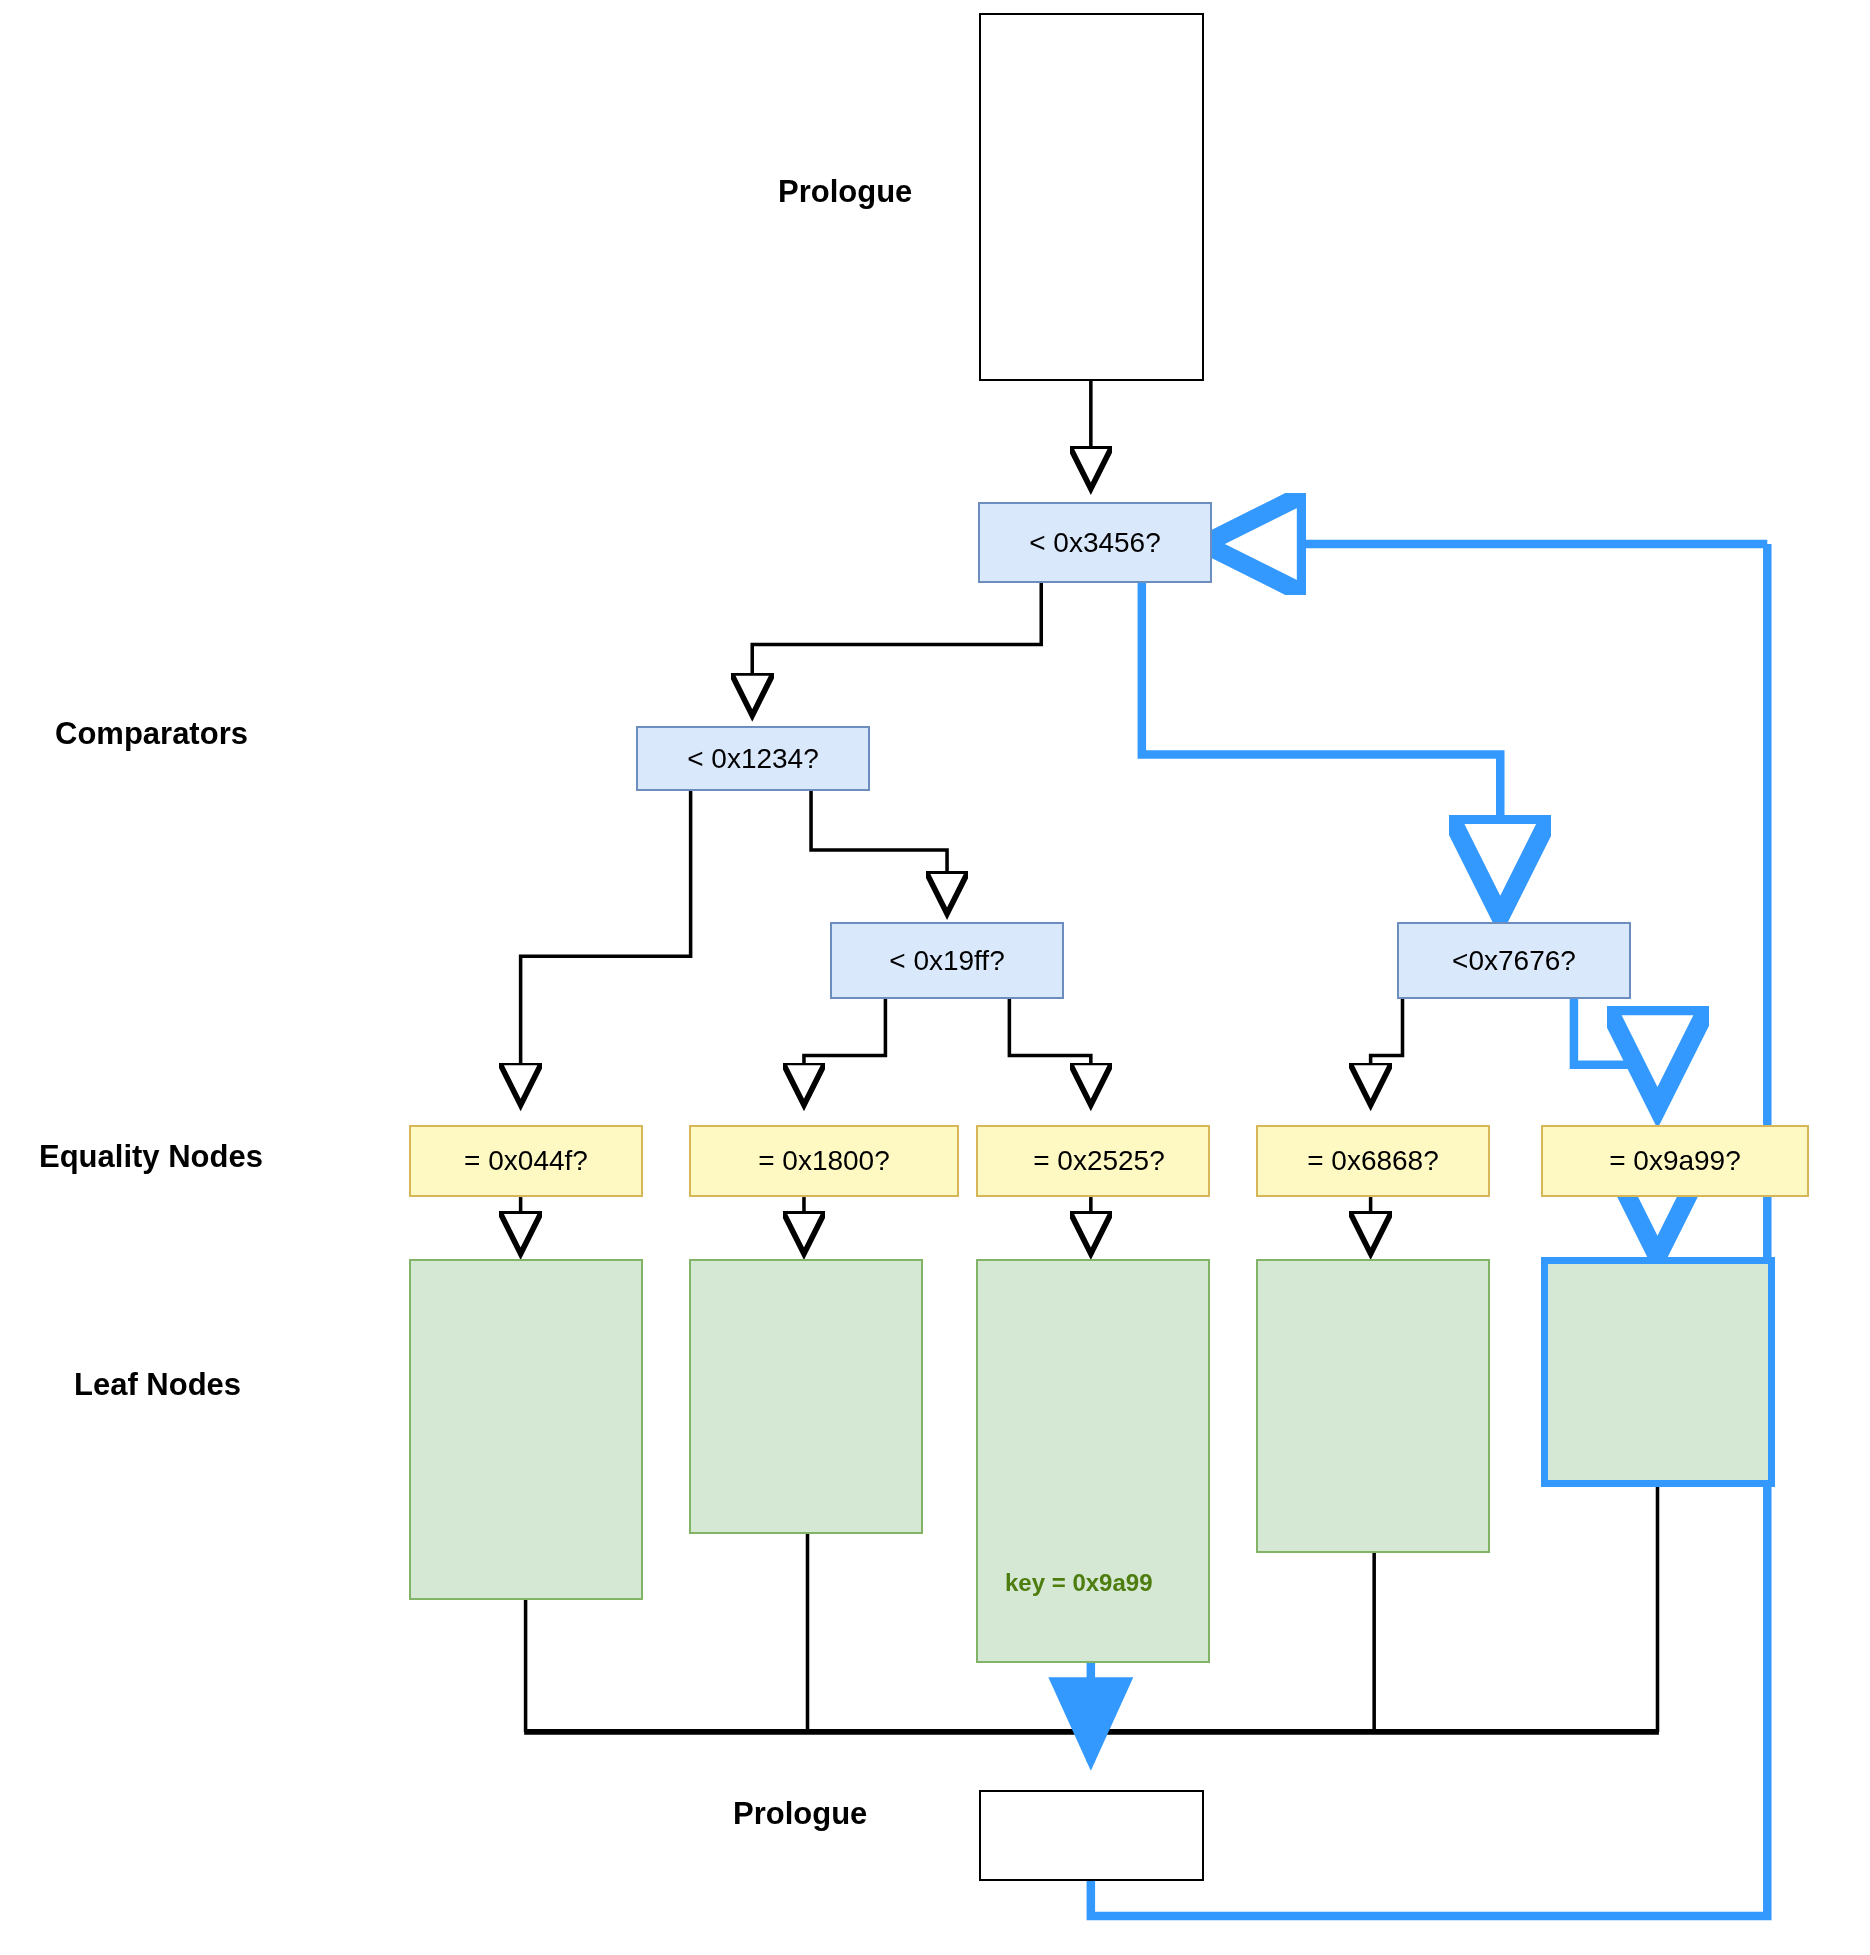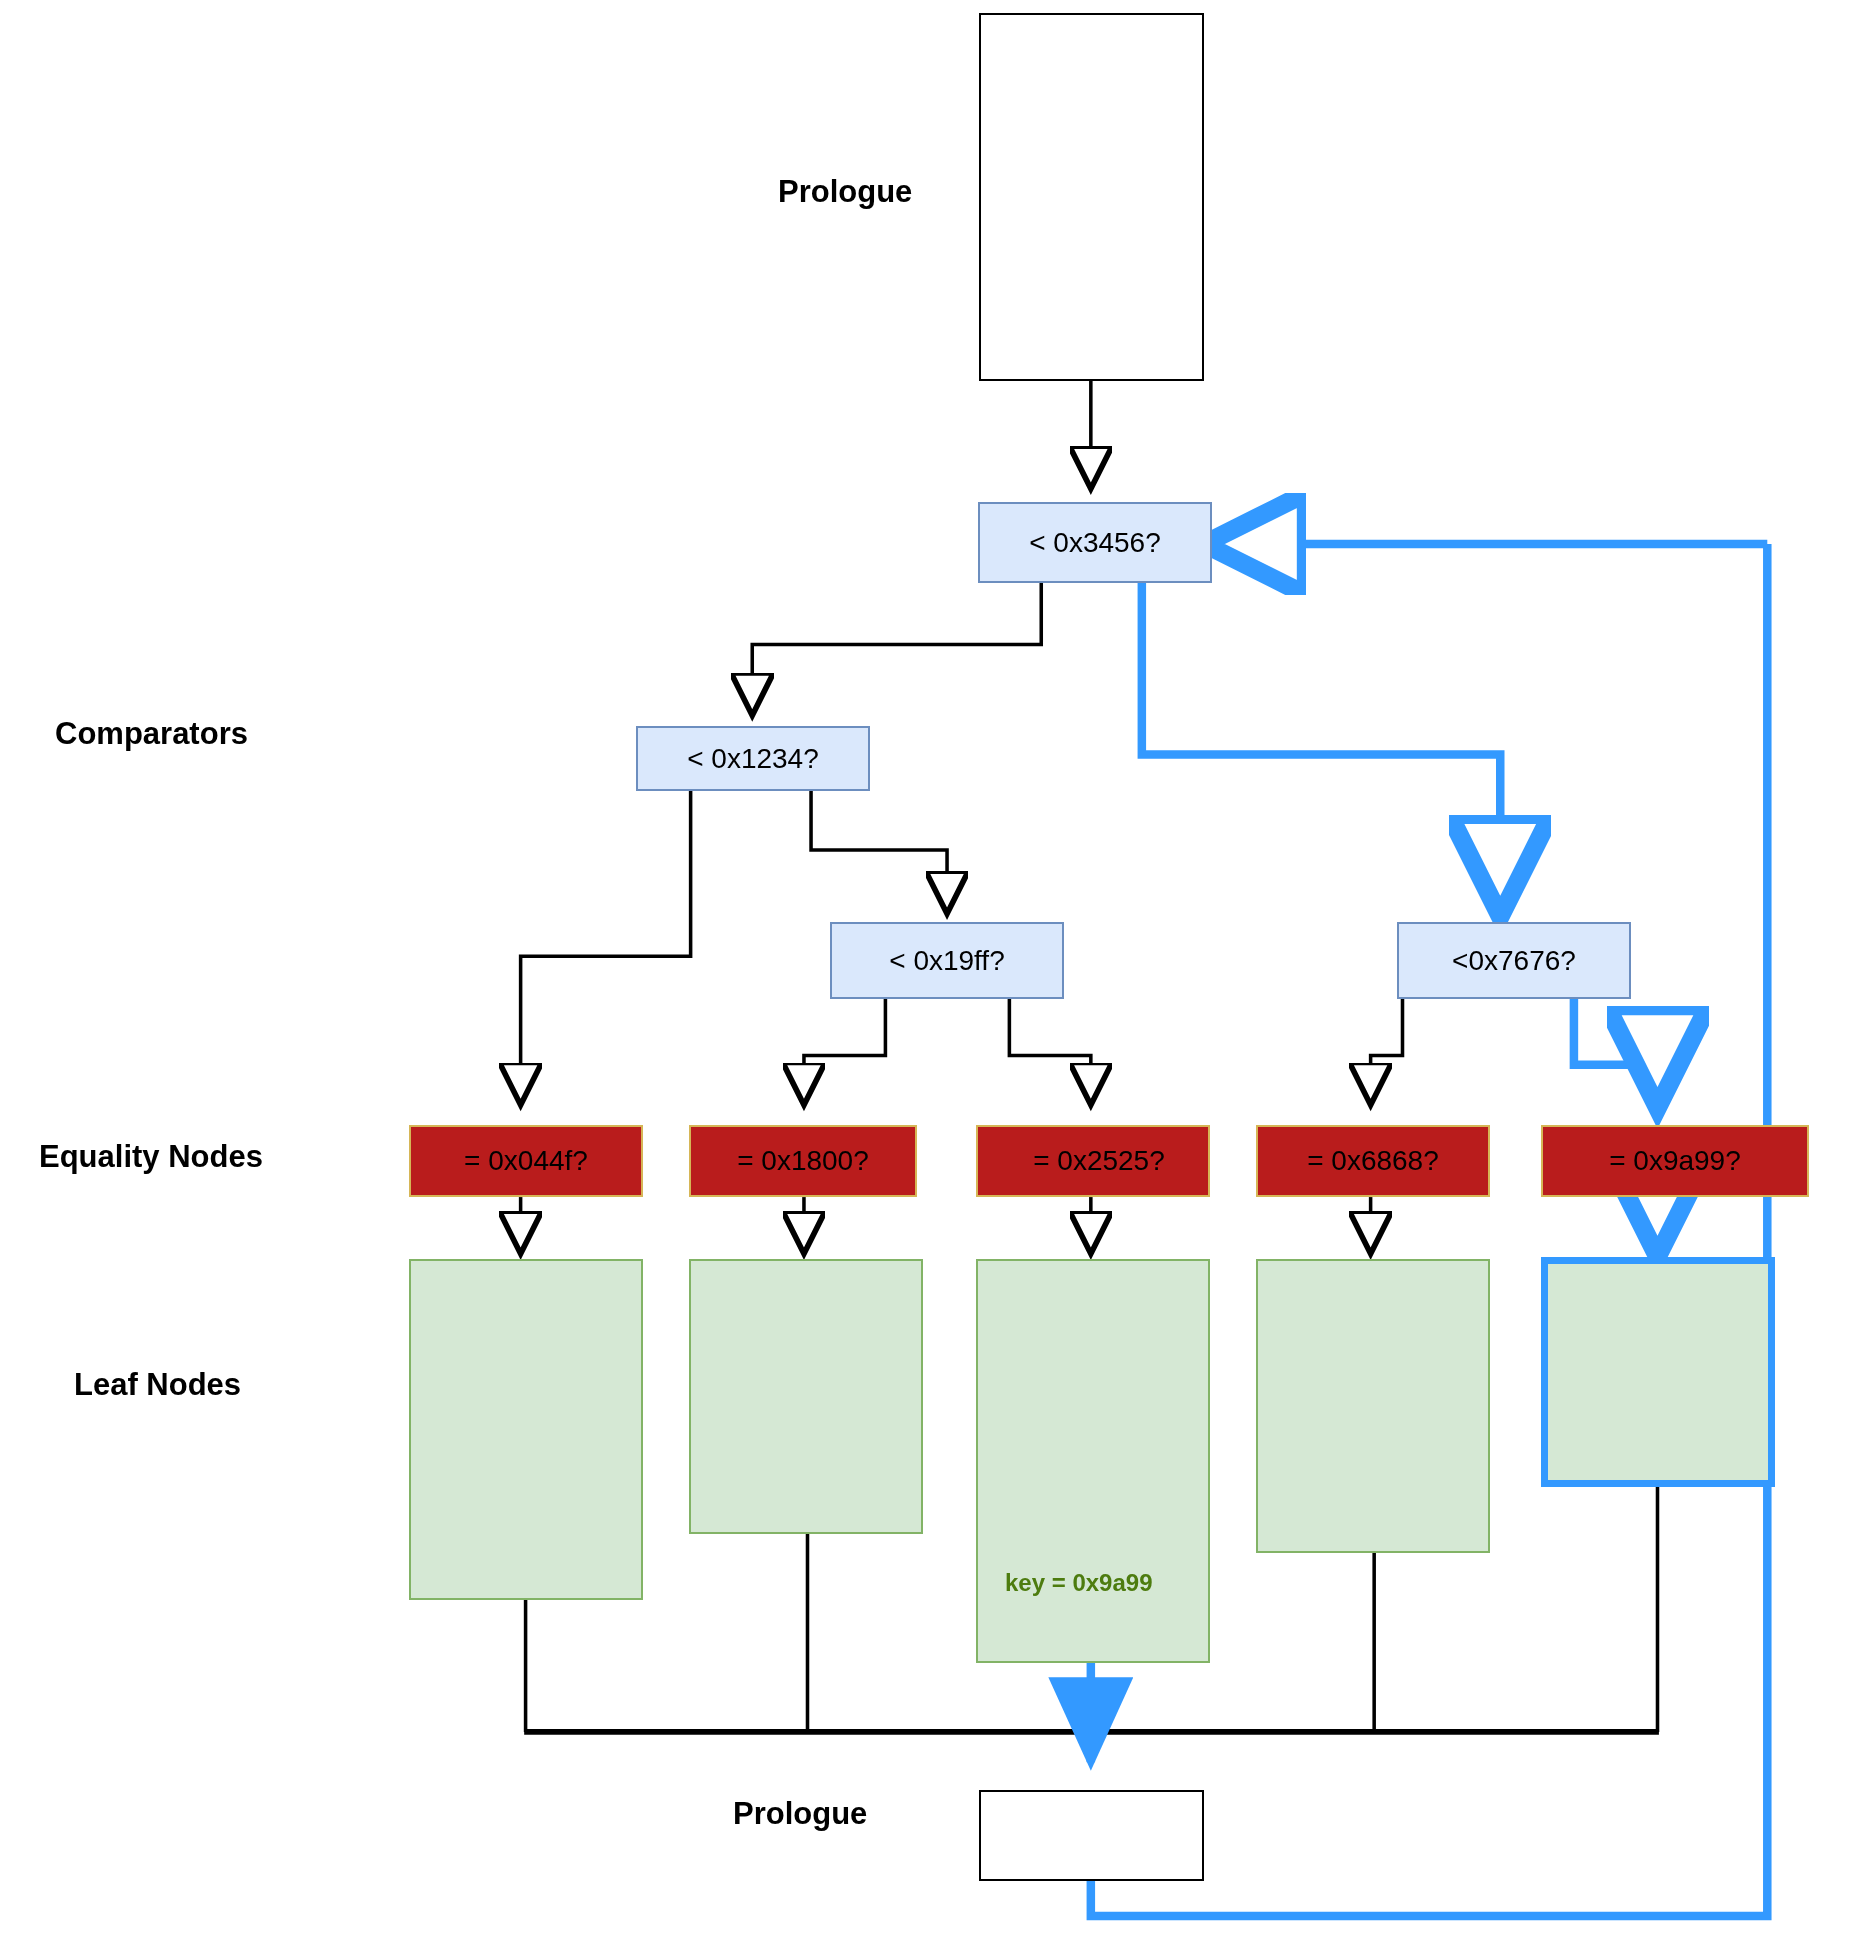--- a/index.html
+++ b/index.html
@@ -2,21 +2,21 @@
 <html style="font-size:11.3px"><head>
 <meta charset="utf-8">
 <style>
   html,body{margin:0;padding:0;background:#ffffff;}
   body{font-family:"Liberation Sans",sans-serif;}
   #stage{position:relative;width:1870px;height:1955px;background:#ffffff;overflow:hidden;}
   #wires{position:absolute;left:0;top:0;width:1870px;height:1955px;}
   .node{position:absolute;box-sizing:border-box;display:flex;align-items:center;justify-content:center;text-align:center;}
   .plain-box{background:#ffffff;border:2.8px solid #000000;}
   .cmp{background:#dae8fc;border:2.8px solid #6c8ebf;font-size:28px;color:#000;}
-  .eq{background:#b91c1c;border:2.8px solid #d6b656;font-size:28px;color:#000;}
+  .eq{background:#fef9c3;border:2.8px solid #d6b656;font-size:28px;color:#000;}
   .leaf{background:#d5e8d4;border:2.8px solid #82b366;}
   .leaf.hl{border:7px solid #3399ff;}
   .rowlabel{position:absolute;font-size:31px;font-weight:bold;color:#000;white-space:nowrap;}
   .keytag{position:absolute;font-size:24px;font-weight:bold;color:#4d7c0f;white-space:nowrap;}
 </style>
 </head>
 <body>
 
 <div id="stage">
 
@@ -108,21 +108,21 @@
   <div class="rowlabel" style="left:733px;top:1796px;">Prologue</div>
 
   <div class="node plain-box" style="left:979px;top:12.8px;width:225px;height:368px;"></div>
 
   <div class="node cmp" style="left:978px;top:502px;width:234px;height:81px;">&lt; 0x3456?</div>
   <div class="node cmp" style="left:636px;top:726px;width:234px;height:65px;">&lt; 0x1234?</div>
   <div class="node cmp" style="left:830px;top:922px;width:234px;height:77px;">&lt; 0x19ff?</div>
   <div class="node cmp" style="left:1397px;top:922px;width:234px;height:77px;">&lt;0x7676?</div>
 
   <div class="node eq" style="left:409px;top:1125px;width:234px;height:72px;">= 0x044f?</div>
-  <div class="node eq" style="left:689px;top:1125px;width:228px;height:72px;">= 0x1800?</div>
+  <div class="node eq" style="left:689px;top:1125px;width:270px;height:72px;">= 0x1800?</div>
   <div class="node eq" style="left:976px;top:1125px;width:234px;height:72px;padding-left:12px;">= 0x2525?</div>
   <div class="node eq" style="left:1256px;top:1125px;width:234px;height:72px;">= 0x6868?</div>
   <div class="node eq" style="left:1541px;top:1125px;width:268px;height:72px;">= 0x9a99?</div>
 
   <div class="node leaf" style="left:409px;top:1259px;width:234px;height:341px;"></div>
   <div class="node leaf" style="left:689px;top:1259px;width:234px;height:275px;"></div>
   <div class="node leaf" style="left:976px;top:1259px;width:234px;height:404px;position:absolute;"></div>
   <div class="node leaf" style="left:1256px;top:1259px;width:234px;height:294px;"></div>
   <div class="node leaf hl" style="left:1541px;top:1257px;width:234px;height:230px;"></div>
 

